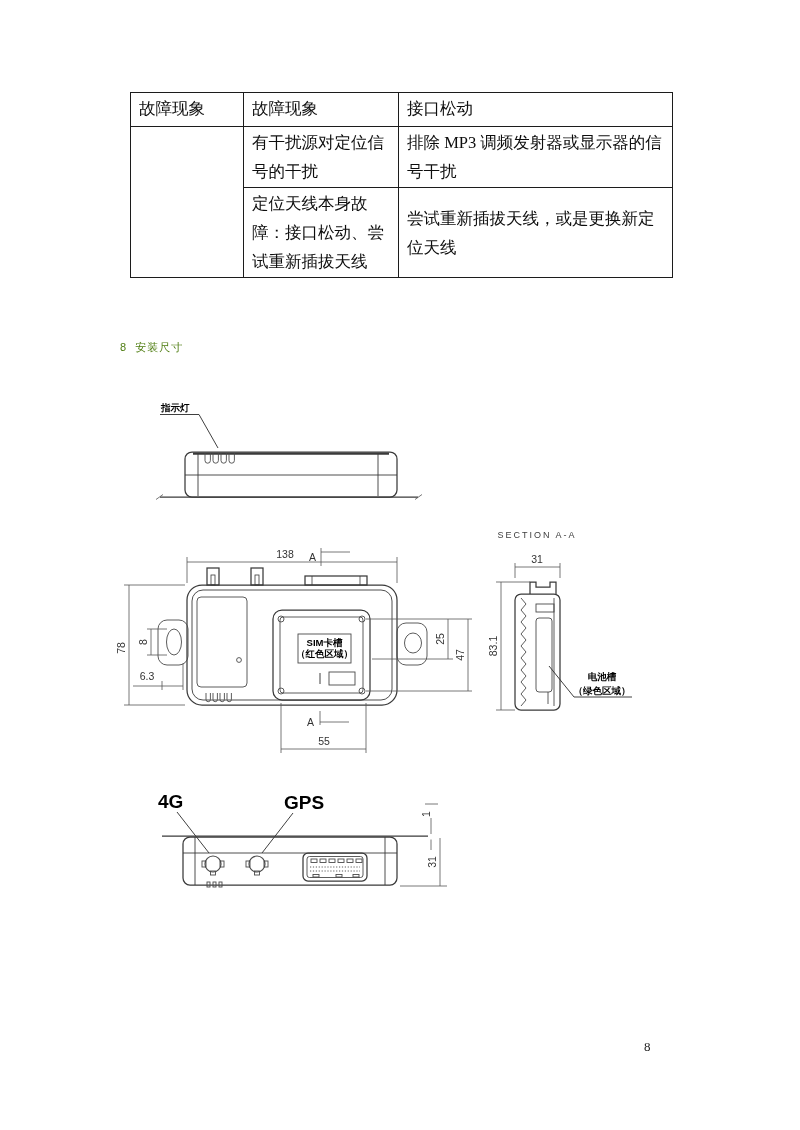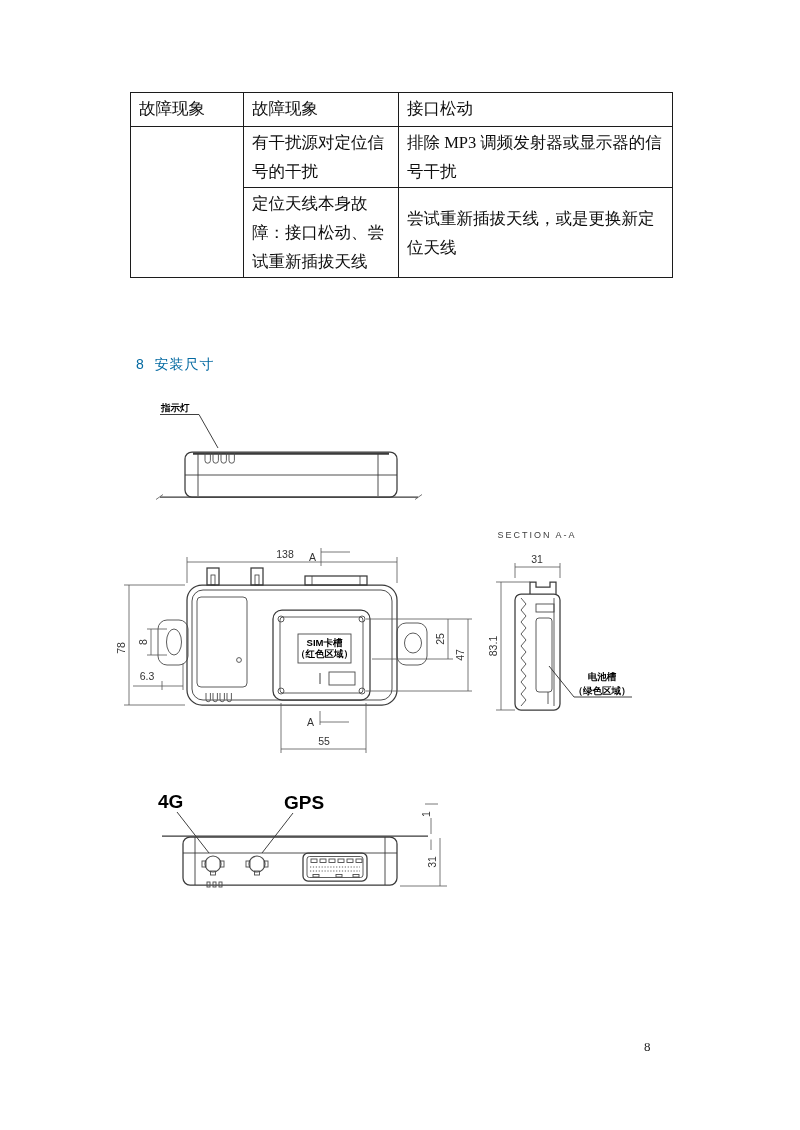--- a/index.html
+++ b/index.html
@@ -14,23 +14,23 @@
     font-size:16.5px;line-height:29px;color:#0d0d0d;
   }
   .fault-table,.fault-table th,.fault-table td{border:1.4px solid #1c1c1c;}
   .fault-table th,.fault-table td{
     padding:1px 8px;text-align:left;vertical-align:top;font-weight:normal;
   }
   .fault-table th{height:31px;}
   .fault-table td.vmid{vertical-align:middle;}
   
   .section-heading{
-    position:absolute;left:120px;top:340px;margin:16px;
+    position:absolute;left:120px;top:340px;margin:0;
     font-family:"Liberation Sans","DejaVu Sans",sans-serif;
-    font-size:14px;font-weight:500;letter-spacing:1px;color:#0369a1;white-space:pre;
+    font-size:11px;font-weight:500;letter-spacing:1px;color:#4d7c0f;white-space:pre;
   }
   
   .drw{position:absolute;overflow:visible;}
   .drw rect,.drw circle,.drw ellipse,.drw path,.drw polyline,.drw line{fill:none;}
   .out{stroke:#3a3a3a;stroke-width:1.25;}
   .thin{stroke:#4a4a4a;stroke-width:0.9;}
   .dim{stroke:#555;stroke-width:0.8;}
   .ldr{stroke:#2a2a2a;stroke-width:0.9;}
   .dimtxt{
     fill:#333;font-family:"Liberation Sans","DejaVu Sans",sans-serif;

